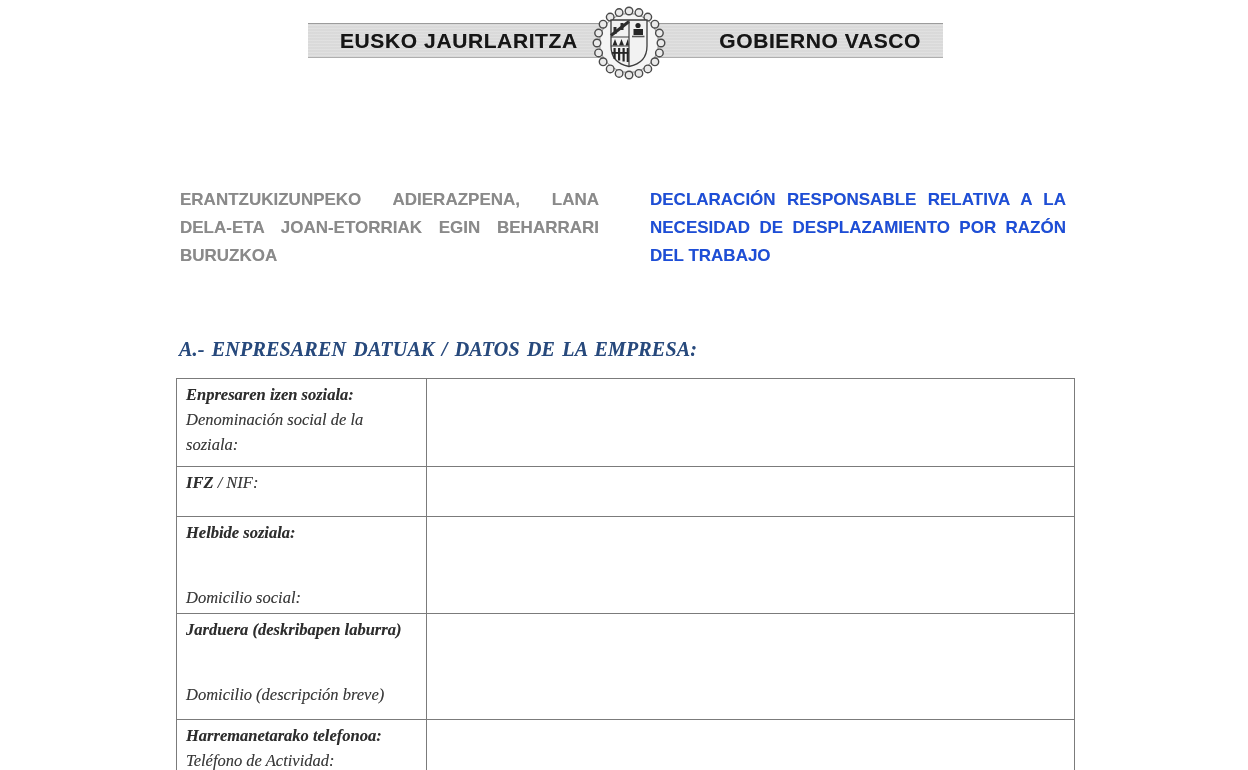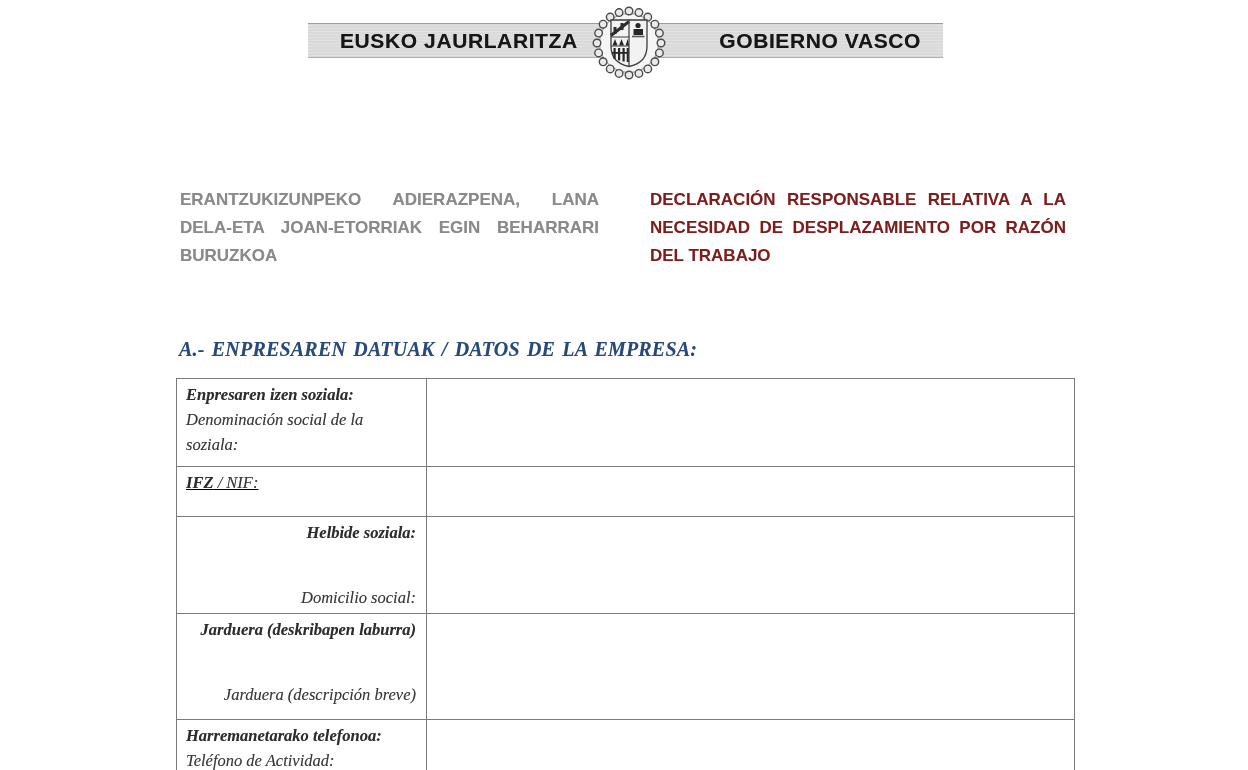--- a/index.html
+++ b/index.html
@@ -31,21 +31,21 @@
   .intro {
     position:absolute; left:180px; top:186px; width:886px;
     display:flex; justify-content:space-between;
   }
   .intro p {
     margin:0; font-family:"Liberation Sans", sans-serif; font-weight:bold;
     font-size:17px; line-height:28px; text-align:justify;
     text-shadow:0 0 0.4px rgba(120,120,120,0.4);
   }
   .intro .eu-col { width:419px; color:#8a8a8a; }
-  .intro .es-col { width:416px; color:#7f1d1d; }
+  .intro .es-col { width:416px; color:#1d4ed8; }
 
   
   .section-heading {
     position:absolute; left:171px; top:330px; margin:8px;
     font-family:"Liberation Serif", serif; font-weight:bold; font-style:italic;
     font-size:20px; color:#27497c; letter-spacing:0.2px; word-spacing:2px;
     white-space:nowrap; text-shadow:0 0 0.5px rgba(39,73,124,0.45);
   }
 
   
@@ -61,23 +61,23 @@
   .form-table td.label {
     padding:3px 10px 3px 9px;
     font-family:"Liberation Serif", serif; font-style:italic;
     font-size:16.5px; line-height:25px; color:#2d2d2d;
     text-shadow:0 0 0.5px rgba(40,40,40,0.4);
   }
   .form-table .eu { font-weight:bold; }
   .form-table .es { font-weight:normal; color:#3a3a3a; }
   .form-table .gap { margin-top:40px; }
   tr.r1 { height:88px;padding-left:32px; }
-  tr.r2 { height:50px;text-decoration:underline; }
-  tr.r3 { height:81px;text-align:right; }
-  tr.r4 { height:106px;text-align:right; }
+  tr.r2 { height:50px; }
+  tr.r3 { height:81px; }
+  tr.r4 { height:106px; }
   tr.r5 { height:110px; }
 </style>
 </head>
 <body>
 
 <div class="page">
 
   <div class="band">
     <span class="band-text left">EUSKO JAURLARITZA</span>
     <span class="band-text right">GOBIERNO VASCO</span>
@@ -158,21 +158,21 @@
       <tr class="r3">
         <td class="label">
           <div class="eu">Helbide soziala:</div>
           <div class="es gap">Domicilio social:</div>
         </td>
         <td class="value"></td>
       </tr>
       <tr class="r4">
         <td class="label">
           <div class="eu">Jarduera (deskribapen laburra)</div>
-          <div class="es gap">Jarduera (descripción breve)</div>
+          <div class="es gap">Domicilio (descripción breve)</div>
         </td>
         <td class="value"></td>
       </tr>
       <tr class="r5">
         <td class="label">
           <div class="eu">Harremanetarako telefonoa:</div>
           <div class="es">Teléfono de Actividad:</div>
         </td>
         <td class="value"></td>
       </tr>

